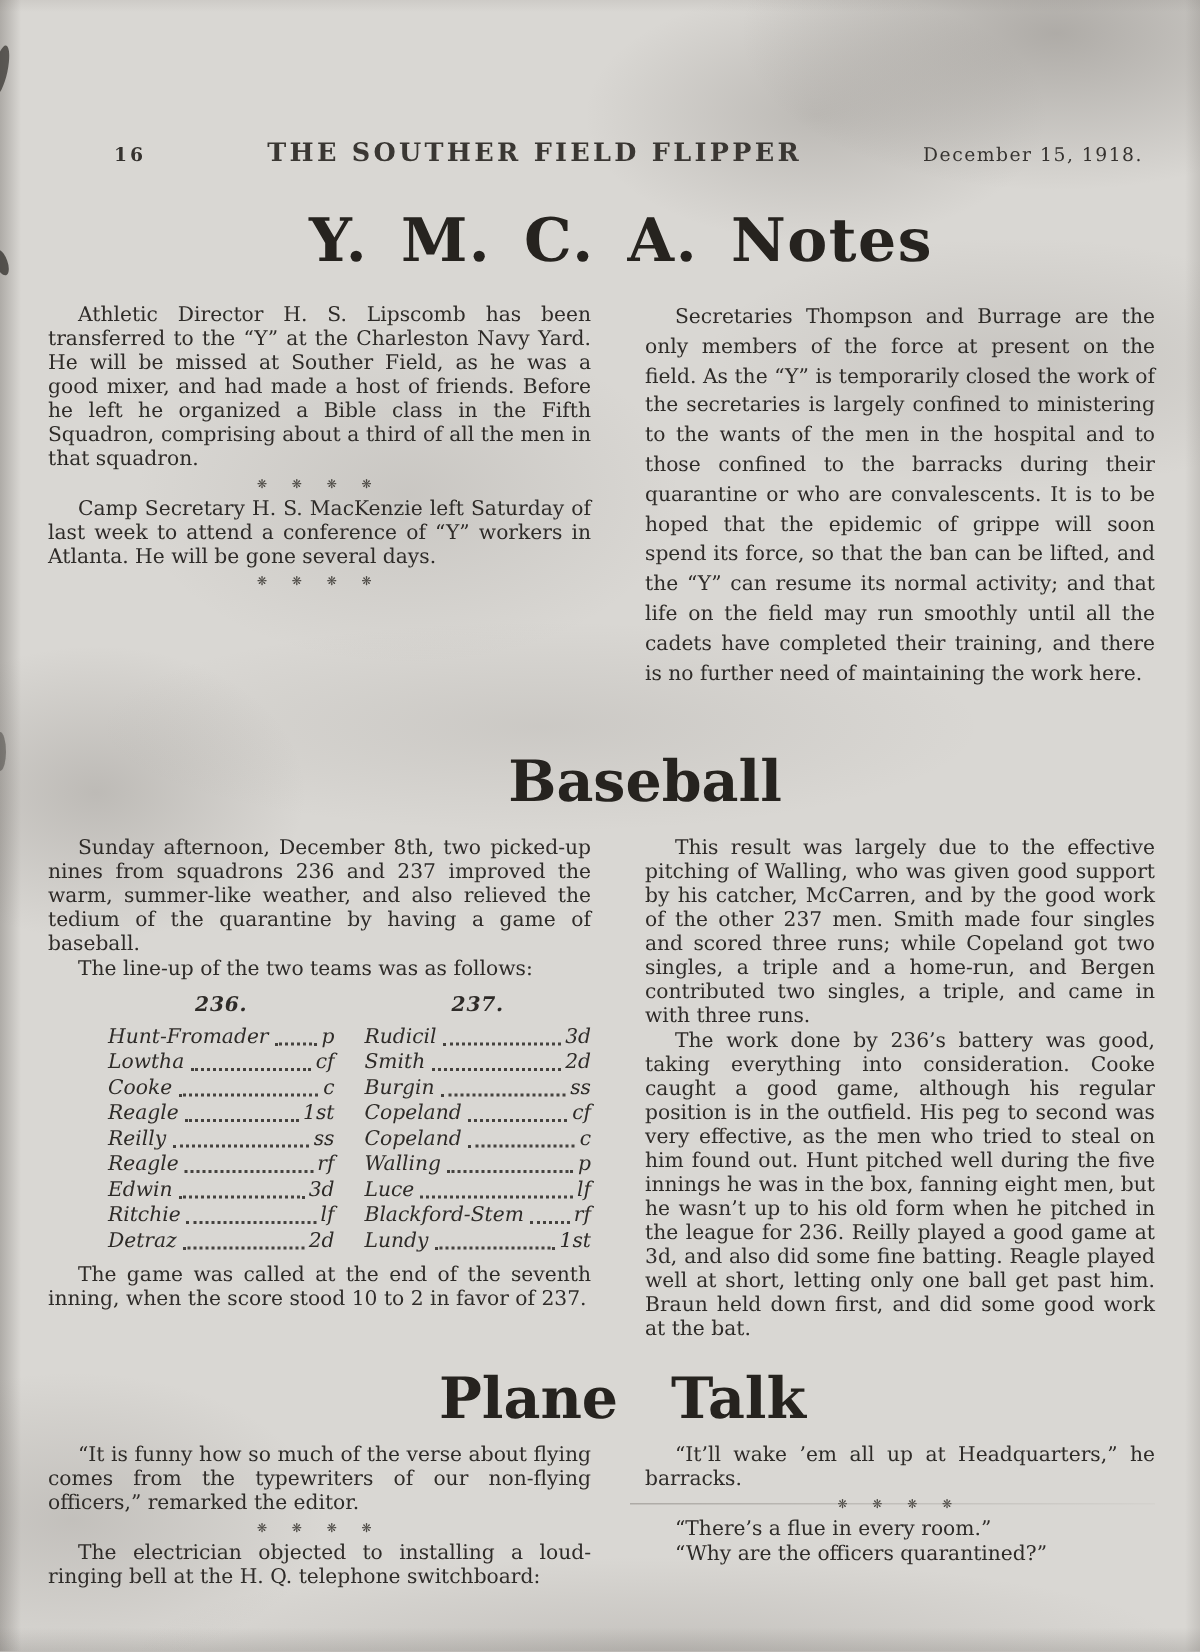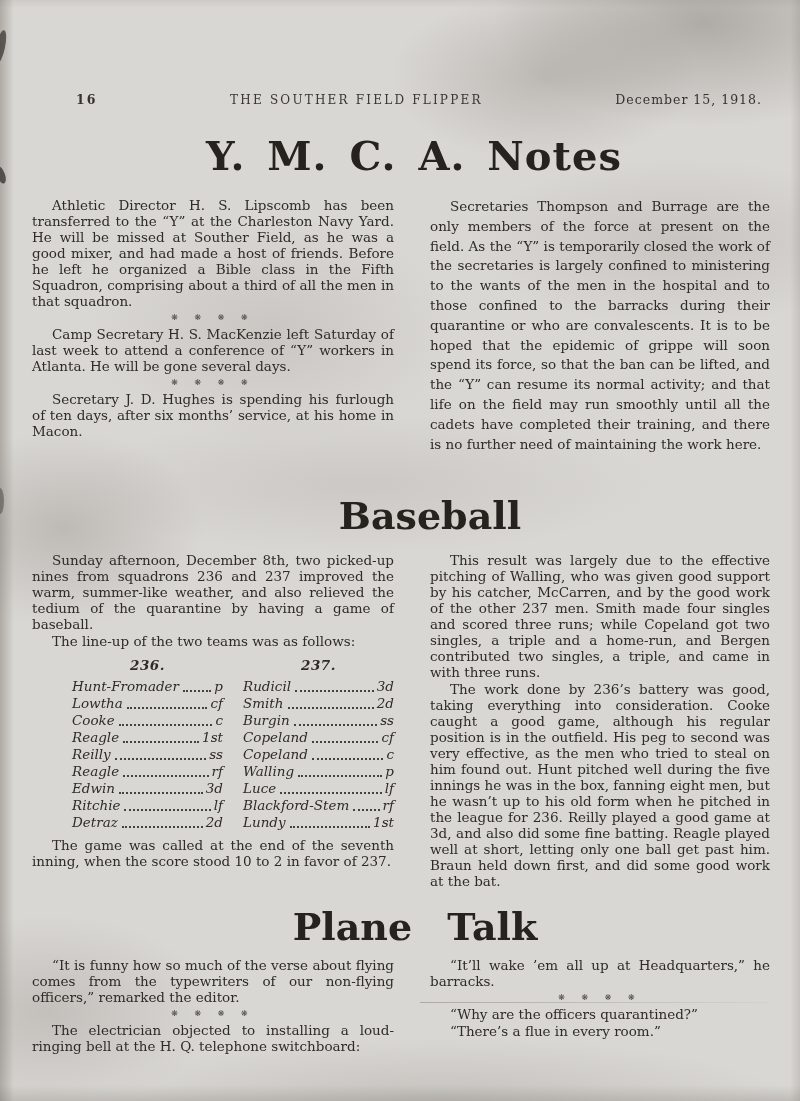--- a/index.html
+++ b/index.html
@@ -31,21 +31,21 @@
   .edge-mark.m3{left:-4px;top:488px;width:8px;height:26px;opacity:.45;}
   .crease{position:absolute;left:420px;top:1002px;width:350px;height:1px;
           background:linear-gradient(to right, rgba(120,115,110,.45), rgba(120,115,110,.05));}
 
   .header{
     display:flex;justify-content:space-between;align-items:baseline;
     padding:92px 38px 0 38px;
     font-size:12.5px;letter-spacing:.5px;color:#35322f;
   }
   .page-num{margin-left:38px;font-weight:bold;letter-spacing:2px;}
-  .masthead{letter-spacing:2.2px;font-weight:normal;font-size:12px;color:#3a3733;}
+  .masthead{letter-spacing:2.2px;font-weight:bold;font-size:17px;color:#3a3733;}
   .issue-date{letter-spacing:1px;}
 
   .sec-title{
     text-align:center;font-weight:bold;color:#26231f;
     font-size:40px;line-height:1.05;
   }
   .sec-title.ymca{margin-top:28px;word-spacing:7px;letter-spacing:1px;padding-left:28px;}
   .sec-title.baseball{margin-top:42px;font-size:38px;position:relative;left:30px;}
   .sec-title.plane{margin-top:18px;font-size:38px;word-spacing:22px;position:relative;left:15px;}
 
@@ -90,21 +90,20 @@
     <span class="issue-date">December 15, 1918.</span>
   </div>
 
   <div class="sec-title ymca">Y. M. C. A. Notes</div>
   <div class="cols ymca-cols">
     <div class="col left">
       <p>Athletic Director H. S. Lipscomb has been transferred to the “Y” at the Charleston Navy Yard.  He will be missed at Souther Field, as he was a good mixer, and had made a host of friends.  Before he left he organized a Bible class in the Fifth Squadron, comprising about a third of all the men in that squadron.</p>
       <div class="sep">❋ ❋ ❋ ❋</div>
       <p>Camp Secretary H. S. MacKenzie left Saturday of last week to attend a conference of “Y” workers in Atlanta.  He will be gone several days.</p>
       <div class="sep">❋ ❋ ❋ ❋</div>
-      <p>Secretary J. D. Hughes is spending his furlough of ten days, after six months’ service, at his home in Macon.</p>
     </div>
     <div class="col loose">
       <p>Secretaries Thompson and Burrage are the only members of the force at present on the field.  As the “Y” is temporarily closed the work of the secretaries is largely confined to ministering to the wants of the men in the hospital and to those confined to the barracks during their quarantine or who are convalescents.  It is to be hoped that the epidemic of grippe will soon spend its force, so that the ban can be lifted, and the “Y” can resume its normal activity; and that life on the field may run smoothly until all the cadets have completed their training, and there is no further need of maintaining the work here.</p>
     </div>
   </div>
 
   <div class="sec-title baseball">Baseball</div>
   <div class="cols bb-cols">
     <div class="col left">
       <p>Sunday afternoon, December 8th, two picked-up nines from squadrons 236 and 237 improved the warm, summer-like weather, and also relieved the tedium of the quarantine by having a game of baseball.</p>
@@ -220,17 +219,17 @@
   <div class="sec-title plane">Plane Talk</div>
   <div class="cols pt-cols">
     <div class="col left">
       <p>“It is funny how so much of the verse about flying comes from the typewriters of our non-flying officers,” remarked the editor.</p>
       <div class="sep">❋ ❋ ❋ ❋</div>
       <p>The electrician objected to installing a loud-ringing bell at the H. Q. telephone switchboard:</p>
     </div>
     <div class="col">
       <p>“It’ll wake ’em all up at Headquarters,” he barracks.</p>
       <div class="sep">❋ ❋ ❋ ❋</div>
+      <p>“There’s a flue in every room.”</p>
       <p>“Why are the officers quarantined?”</p>
-      <p>“There’s a flue in every room.”</p>
     </div>
   </div>
 </div>
 
 </body></html>

